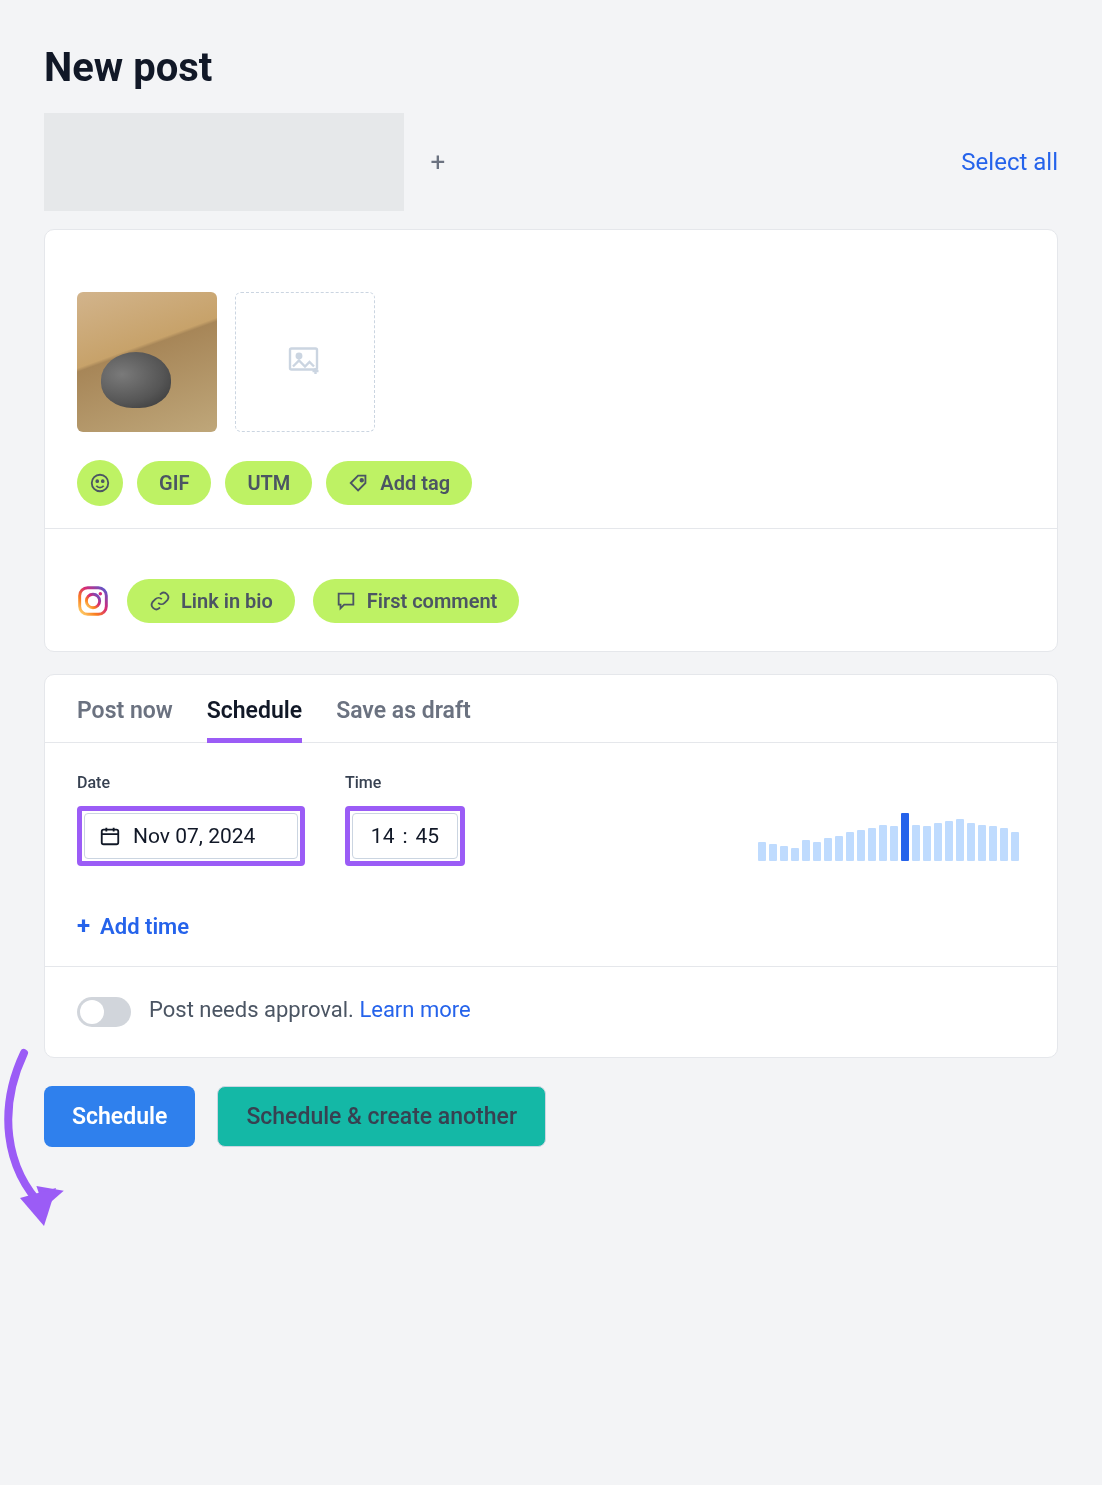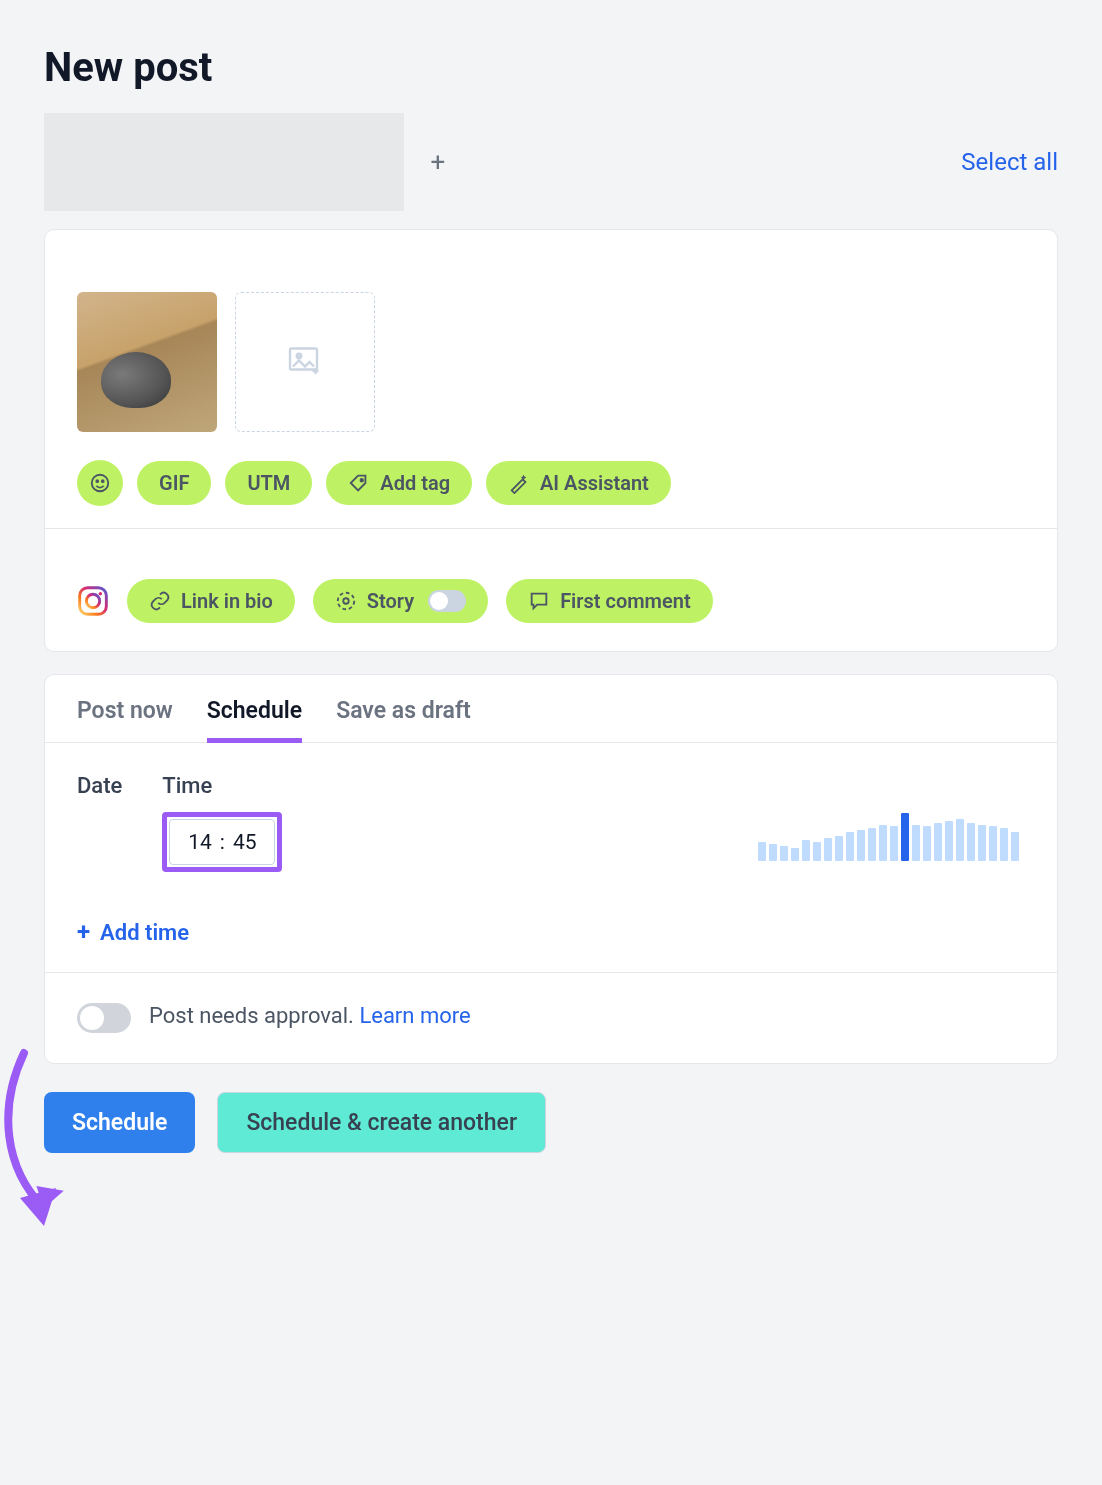--- a/index.html
+++ b/index.html
@@ -26,38 +26,38 @@
   .ig-icon { width:32px; height:32px; }
   .toggle-pill { width:38px; height:22px; background:#cbd5e1; border-radius:999px; position:relative; display:inline-block; margin-left:4px; }
   .toggle-pill::after { content:""; width:18px; height:18px; background:#fff; border-radius:50%; position:absolute; top:2px; left:2px; }
   .schedule-card { margin-top:22px; }
   .tabs { display:flex; gap:34px; padding:22px 32px 0 32px; border-bottom:1px solid #e5e7eb; }
   .tab { font-size:23px; color:#6b7280; font-weight:600; padding-bottom:18px; cursor:pointer; }
   .tab.active { color:#111827; position:relative; }
   .tab.active::after { content:""; position:absolute; left:0; right:0; bottom:-1px; height:5px; background:#9b5cf6; }
   .schedule-body { padding:30px 32px 26px 32px; display:flex; gap:40px; }
   .field-col { display:flex; flex-direction:column; gap:14px; }
-  .field-label { font-size:22px; color:#374151; font-weight:500; }
+  .field-label { font-size:16px; color:#374151; font-weight:500; }
   .highlight-box { border:5px solid #9b5cf6; border-radius:4px; padding:2px; }
   .input-box { border:1px solid #cbd5e1; border-radius:4px; height:46px; display:flex; align-items:center; padding:0 14px; gap:12px; background:#fff; font-size:21px; color:#111827; }
   .date-input { width:214px; }
   .time-input { width:106px; justify-content:center; gap:8px; }
   .add-time { display:inline-flex; align-items:center; gap:10px; color:#2563eb; font-size:22px; font-weight:600; margin:20px 0 0 32px; cursor:pointer; }
   .activity-chart { display:flex; align-items:flex-end; gap:3px; height:48px; margin-left:auto; padding-right:6px; position: relative; top: 40px; }
   .activity-chart .bar { width:8px; background:#bfdbfe; border-radius:1px; }
   .activity-chart .bar.peak { background:#2563eb; }
   .approval { border-top:1px solid #e5e7eb; padding:30px 32px; display:flex; gap:18px; margin-top:26px; }
   .switch { width:54px; height:30px; background:#d1d5db; border-radius:999px; position:relative; cursor:pointer; }
   .switch::after { content:""; width:24px; height:24px; border-radius:50%; background:#fff; position:absolute; top:3px; left:3px; }
   .approval-text { color:#4b5563; font-size:22px; }
   .learn-more { color:#2563eb; cursor:pointer; }
   .action-row { display:flex; gap:22px; margin-top:28px; }
   .btn { border-radius:8px; font-size:23px; font-weight:600; padding:16px 28px; cursor:pointer; border:none; }
   .btn-primary { background:#2f80ed; color:#fff; }
-  .btn-secondary { background:#5eead4; border:1px solid #cbd5e1; color:#374151; font-weight:500; }
+  .btn-secondary { background:#14b8a6; border:1px solid #cbd5e1; color:#374151; font-weight:500; }
   .arrow-annot { position:absolute; left:-6px; top:1048px; pointer-events:none; }
 </style>
 </head>
 <body>
 
 <h1 class="page-title">New post</h1>
 
 <div class="channel-row">
   <div class="channel-placeholder"></div>
   <div class="add-channel">
@@ -89,27 +89,20 @@
           </svg>
       </div>
       <div class="chip">GIF</div>
       <div class="chip">UTM</div>
       <div class="chip">
         <svg viewBox="0 0 24 24">
             <path d="M3 12l8-8h8v8l-8 8z"></path>
             <circle cx="15" cy="9" r="1.4" fill="#4b5563"></circle>
           </svg>
         <span>Add tag</span>
-      </div>
-      <div class="chip">
-        <svg viewBox="0 0 24 24">
-            <path d="M4 20l12-12 3 3-12 12z"></path>
-            <path d="M17 3l1 2 2 1-2 1-1 2-1-2-2-1 2-1z" fill="#4b5563" stroke="none"></path>
-          </svg>
-        <span>AI Assistant</span>
       </div>
     </div>
     <div class="divider"></div>
   </div>
   <div class="insta-row">
     <svg class="ig-icon" viewBox="0 0 24 24">
         <defs>
           <linearGradient id="igg" x1="0" y1="1" x2="1" y2="0">
             <stop offset="0" stop-color="#feda75"></stop>
             <stop offset="0.3" stop-color="#fa7e1e"></stop>
@@ -123,45 +116,46 @@
       </svg>
     <div class="chip">
       <svg viewBox="0 0 24 24">
           <path d="M10 14a5 5 0 0 0 7 0l3-3a5 5 0 0 0-7-7l-1 1"></path>
           <path d="M14 10a5 5 0 0 0-7 0l-3 3a5 5 0 0 0 7 7l1-1"></path>
         </svg>
       <span>Link in bio</span>
     </div>
     <div class="chip">
       <svg viewBox="0 0 24 24">
-          <circle cx="12" cy="12" r="9" stroke-dasharray="4 3"></circle>
-          <circle cx="12" cy="12" r="3"></circle>
-        </svg>
-      <span>Story</span>
-      <span class="toggle-pill"></span>
-    </div>
-    <div class="chip">
-      <svg viewBox="0 0 24 24">
           <path d="M4 4h16v12H10l-4 4v-4H4z"></path>
         </svg>
       <span>First comment</span>
     </div>
   </div>
 </div>
 
 <div class="card schedule-card">
   <div class="tabs">
     <div class="tab">Post now</div>
     <div class="tab active">Schedule</div>
     <div class="tab">Save as draft</div>
   </div>
 
   <div class="schedule-body">
     <div class="field-col">
       <div class="field-label">Date</div>
+      <div class="highlight-box">
+        <div class="input-box date-input">
+          <svg width="22" height="22" viewBox="0 0 24 24" fill="none" stroke="#111827" stroke-width="2">
+              <rect x="3" y="5" width="18" height="16" rx="2"></rect>
+              <path d="M3 10h18M8 3v4M16 3v4"></path>
+            </svg>
+          <span>Nov 07, 2024</span>
+        </div>
+      </div>
     </div>
     <div class="field-col">
       <div class="field-label">Time</div>
       <div class="highlight-box">
         <div class="input-box time-input">
           <span>14</span>
           <span>:</span>
           <span>45</span>
         </div>
       </div>

